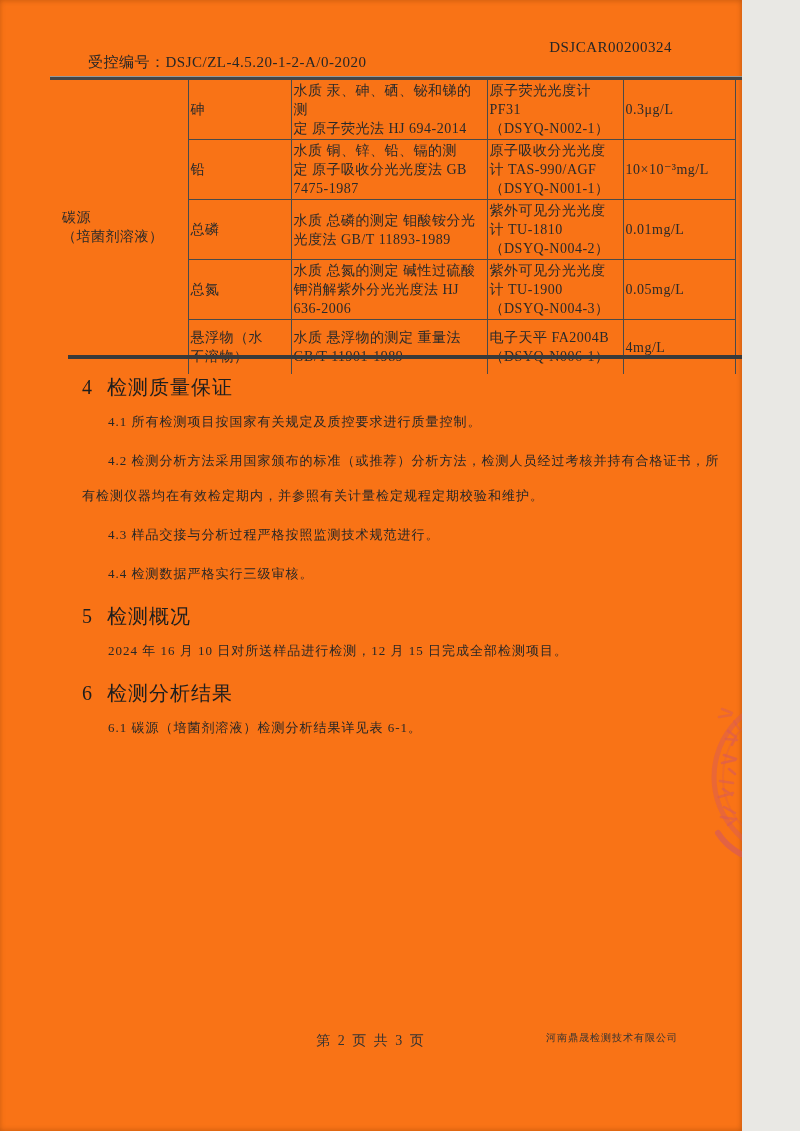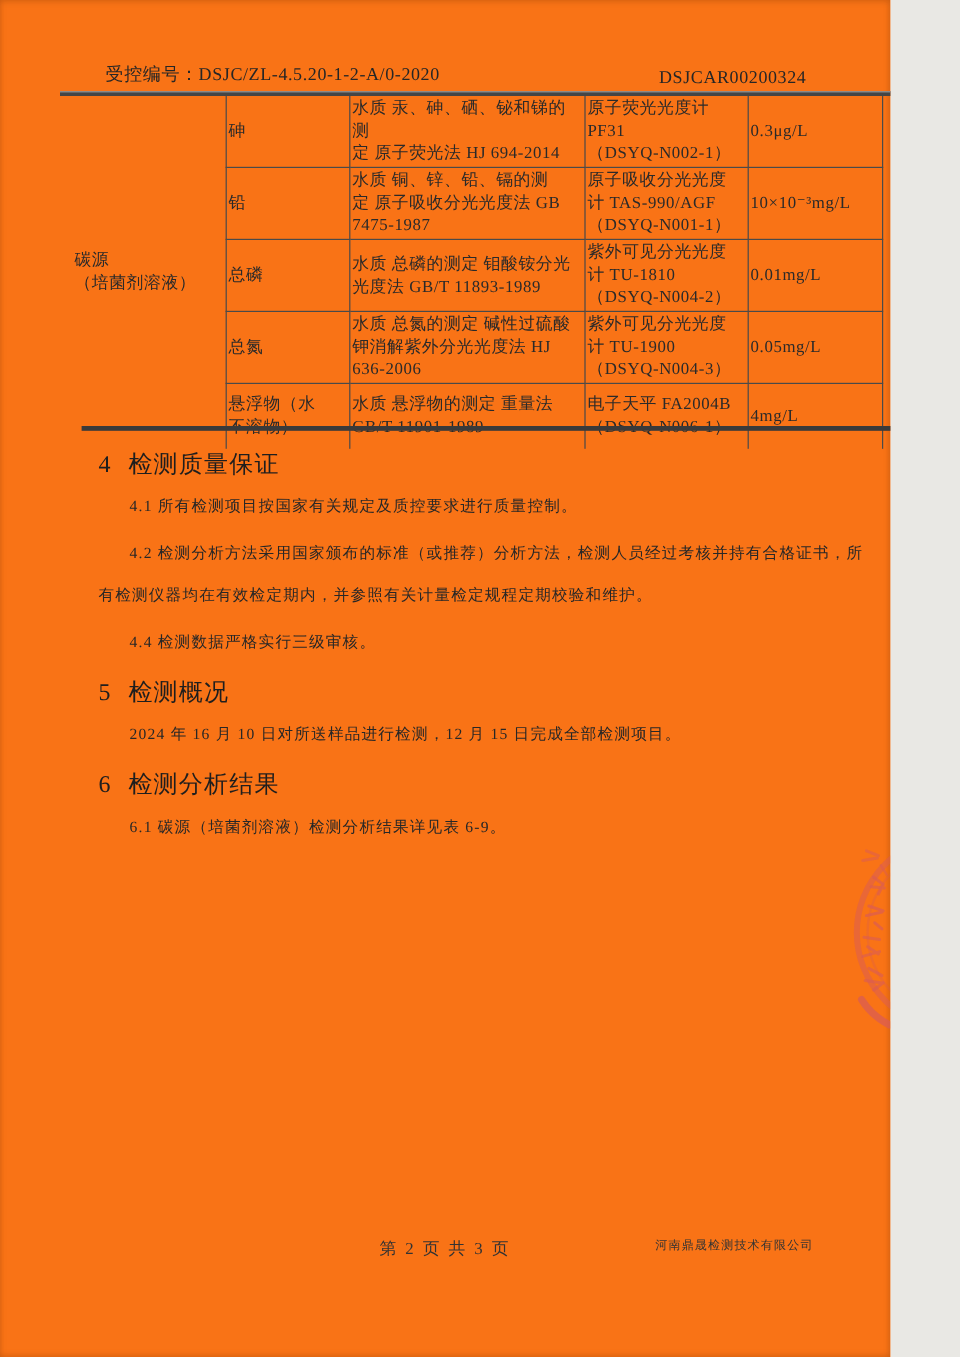--- a/index.html
+++ b/index.html
@@ -20,21 +20,21 @@
       inset -3px 0 4px rgba(0,0,0,0.06),
       inset 0 -3px 4px rgba(0,0,0,0.07),
       inset 3px 0 4px rgba(0,0,0,0.03);
   }
   
   .hdr-control{
     position:absolute;left:88px;top:53px;
     font-size:15px;letter-spacing:.5px;
   }
   .hdr-report{
-    position:absolute;right:70px;top:57px;
+    position:absolute;right:70px;top:39px;
     font-size:15px;letter-spacing:.5px;
   }
   .rule-top{
     position:absolute;left:50px;top:76px;width:722px;height:3px;
     background:#454545;border-top:1px solid #9a9a9a;
   }
   .rule-bottom{
     position:absolute;left:68px;top:355px;width:704px;height:4px;
     background:#3a3a3a;
   }
@@ -155,31 +155,32 @@
     </tbody>
   </table>
   <div class="rule-bottom"></div>
 
   <div class="doc-body">
     <div class="sec-h">
       <span class="num">4</span><span>检测质量保证</span>
     </div>
     <p>4.1 所有检测项目按国家有关规定及质控要求进行质量控制。</p>
     <p>4.2 检测分析方法采用国家颁布的标准（或推荐）分析方法，检测人员经过考核并持有合格证书，所有检测仪器均在有效检定期内，并参照有关计量检定规程定期校验和维护。</p>
+    <p>4.3 样品交接与分析过程严格按照监测技术规范进行。</p>
     <p>4.4 检测数据严格实行三级审核。</p>
 
     <div class="sec-h">
       <span class="num">5</span><span>检测概况</span>
     </div>
     <p>2024 年 16 月 10 日对所送样品进行检测，12 月 15 日完成全部检测项目。</p>
 
     <div class="sec-h">
       <span class="num">6</span><span>检测分析结果</span>
     </div>
-    <p>6.1 碳源（培菌剂溶液）检测分析结果详见表 6-9。</p>
+    <p>6.1 碳源（培菌剂溶液）检测分析结果详见表 6-1。</p>
   </div>
 
   <svg class="seal" viewBox="0 0 44 170" style="color:#d95b57">
     <g fill="none" stroke="currentColor" stroke-linecap="round">
       <circle cx="96" cy="84" r="80" stroke-width="5" opacity="0.5"></circle>
       <circle cx="96" cy="84" r="71" stroke-width="2" opacity="0.28"></circle>
       <path d="M20 140 Q28 153 43 161" stroke-width="6" opacity="0.7"></path>
       <path d="M24 16 l10 4 M21 24 l12 -2" stroke-width="2.5" opacity="0.5"></path>
       <path d="M30 38 l8 6 M28 46 l11 1 M34 52 l4 -8" stroke-width="2.5" opacity="0.6"></path>
       <path d="M26 62 l12 4 M24 70 l13 -3 M31 76 l6 5" stroke-width="2.5" opacity="0.65"></path>

